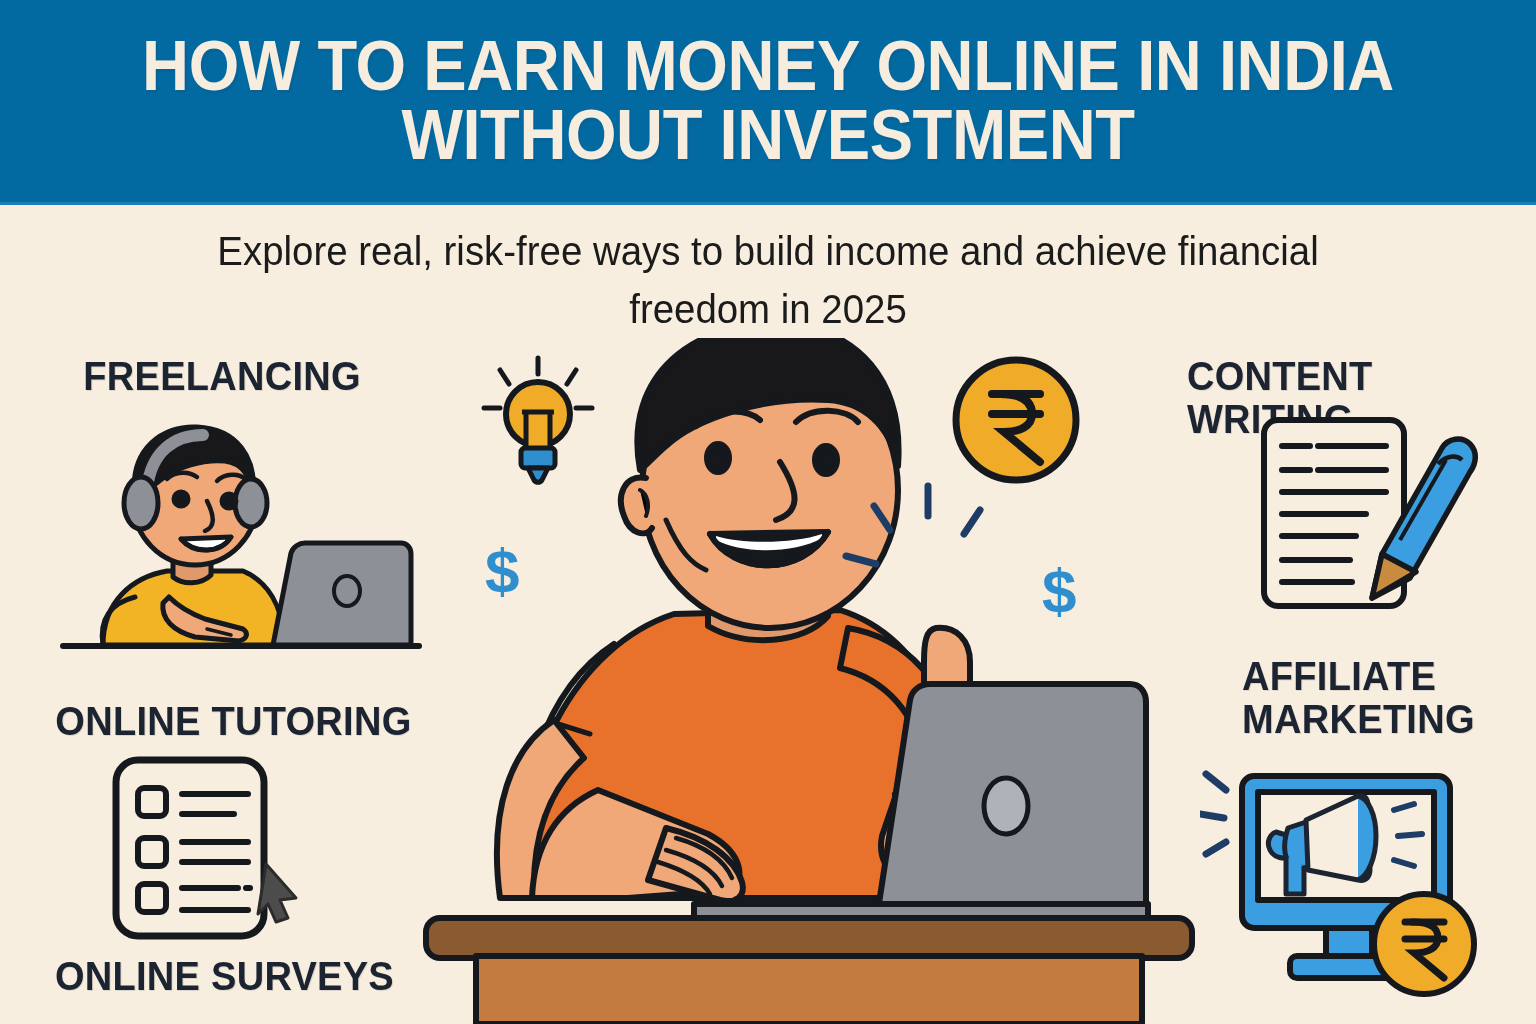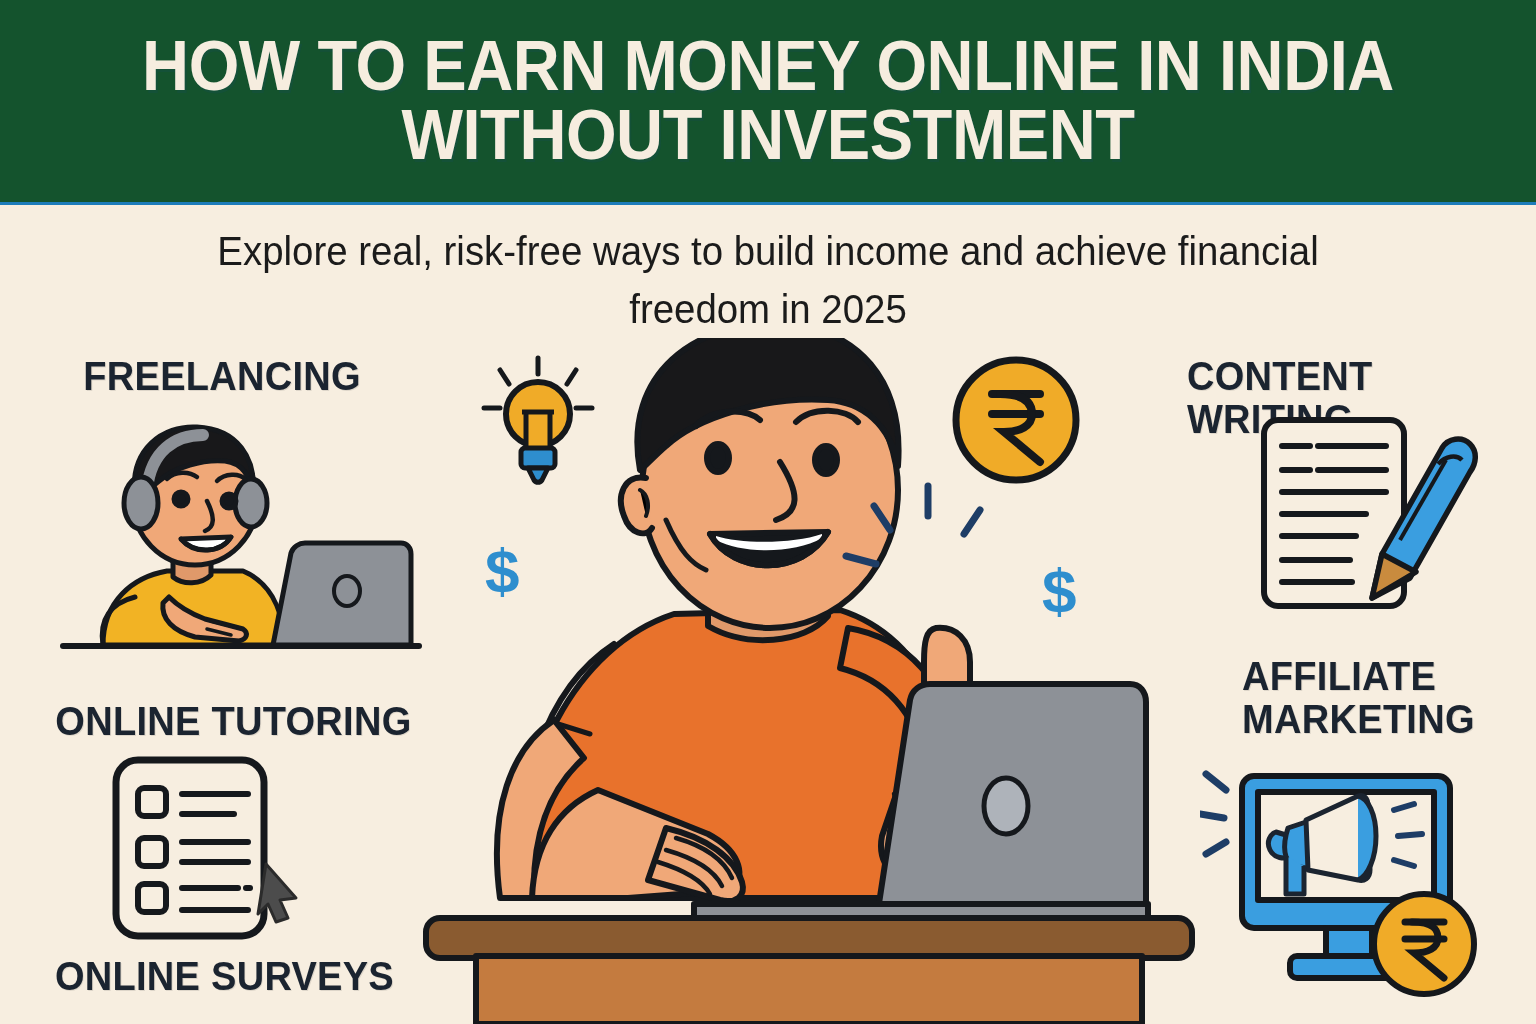--- a/index.html
+++ b/index.html
@@ -15,21 +15,21 @@
     overflow: hidden;
     font-family: "Liberation Sans", sans-serif;
   }
 
   
   #header-banner {
     position: absolute;
     left: 0; top: 0;
     width: 1536px;
     height: 205px;
-    background: #14532d;
+    background: #0369a1;
     border-bottom: 3px solid #1d7cba;
     box-sizing: border-box;
     display: flex;
     flex-direction: column;
     align-items: center;
     justify-content: center;
   }
   #header-title {
     color: #f6eddf;
     font-family: "Liberation Sans Narrow", "Liberation Sans", sans-serif;

